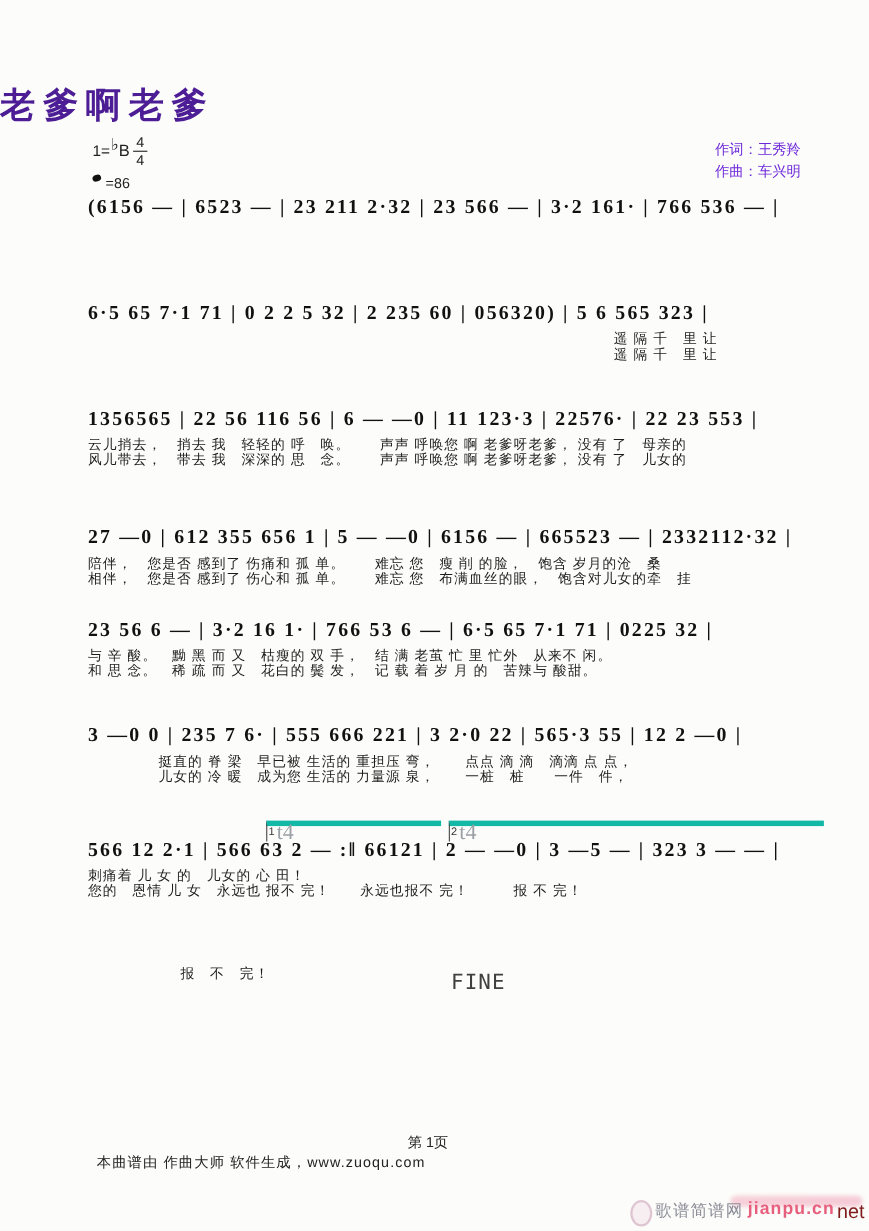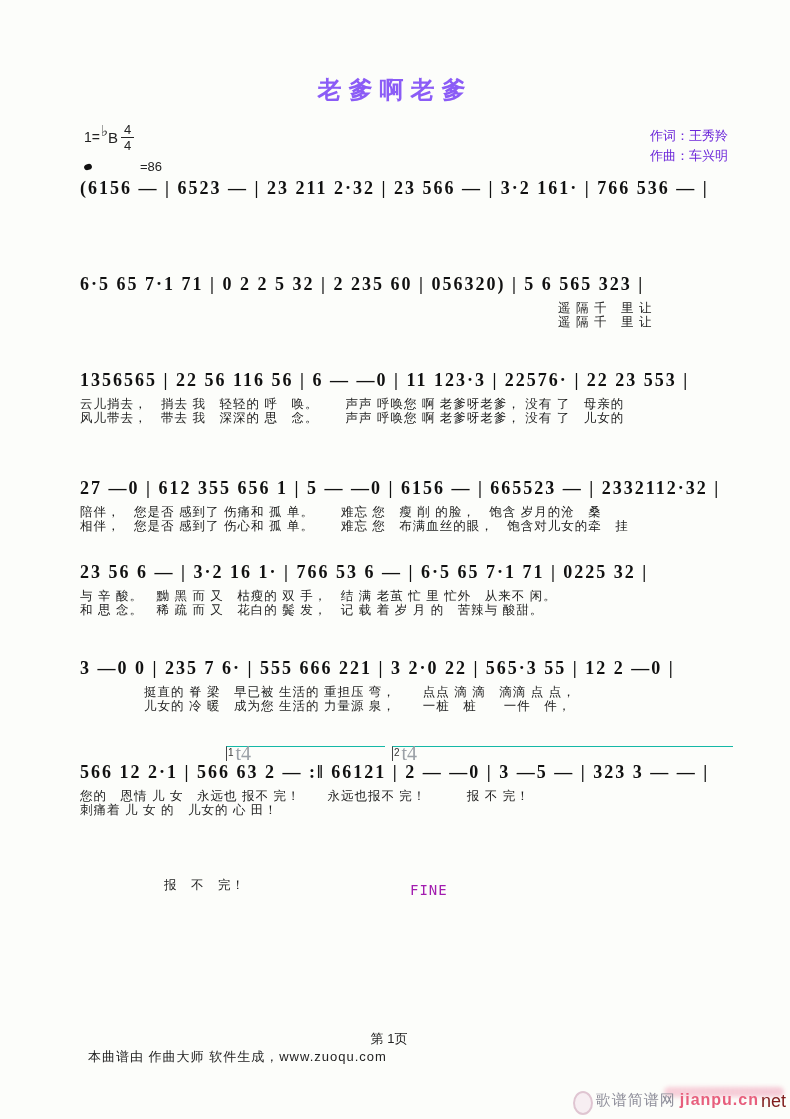--- a/index.html
+++ b/index.html
@@ -2,60 +2,60 @@
 <html><head>
 <meta charset="utf-8">
 <style>
   html,body{margin:0;padding:0;}
   body{background:#e8e8e8;font-family:"Liberation Sans",sans-serif;}
   .page{
     position:relative;width:790px;height:1119px;margin:0 auto;
     background:#fcfdfa;color:#141414;overflow:hidden;
   }
   .title{
-    position:absolute;top:74px;left:0;right:0;text-align:center;
-    font-family:"Liberation Serif",serif;font-size:24px;font-weight:bold;
-    letter-spacing:7px;color:#8b5cf6;
+    position:absolute;top:74px;left:0;right:0;
+    font-family:"Liberation Serif",serif;font-size:32px;font-weight:bold;
+    letter-spacing:7px;color:#4c1d95;
   }
   
   .meta-left{position:absolute;left:84px;top:122px;font-size:14px;color:#222;}
   .key-row{display:flex;align-items:center;height:30px;}
   .key-base{font-size:14px;}
   .flat{font-size:15px;position:relative;top:-6px;margin-left:1px;}
   .key-note{font-size:15px;margin-right:3px;}
   .frac{display:inline-flex;flex-direction:column;align-items:center;line-height:1;font-size:13px;}
   .frac .bar{width:13px;height:1px;background:#222;margin:1px 0;}
-  .tempo-row{display:flex;align-items:center;margin-top:7px;gap:44px;}
+  .tempo-row{display:flex;align-items:flex-start;margin-top:7px;}
   .note-head{width:8px;height:6px;background:#111;border-radius:50%;transform:rotate(-20deg);margin-right:4px;}
   .tempo-text{font-size:13px;}
   .meta-right{position:absolute;right:62px;top:126px;text-align:left;font-size:13px;color:#6d28d9;line-height:20px;}
   
   .system{position:absolute;left:80px;width:660px;}
   .notation{
     font-family:"Liberation Serif",serif;font-weight:bold;font-size:18px;
     letter-spacing:2px;white-space:nowrap;color:#111;
   }
   .lyric{
     font-size:12.5px;color:#1c1c1c;line-height:14px;white-space:nowrap;
     letter-spacing:1px;
   }
   .lyrics-block{margin-top:6px;}
   
   .volta{
     position:absolute;top:-16px;height:14px;
-    border-top:1px solid #14b8a6;border-left:1px solid #444;
+    border-top:5px solid #14b8a6;border-left:1px solid #444;margin-left:16px;
   }
   .volta .vnum{font-size:10px;vertical-align:top;margin-left:1px;color:#333;}
   .volta .vmark{
     font-family:"Liberation Serif",serif;font-size:20px;color:#9aa0a6;
     margin-left:2px;vertical-align:top;line-height:12px;
   }
   .fine{
     position:absolute;font-family:"DejaVu Sans Mono",monospace;
-    font-size:14px;color:#a21caf;letter-spacing:1px;
+    font-size:19px;color:#404040;letter-spacing:1px;
   }
   
   .page-num{position:absolute;left:0;right:12px;top:1030px;text-align:center;font-size:13px;color:#222;}
   .credit{position:absolute;left:88px;top:1048px;font-size:13px;color:#222;letter-spacing:1px;}
   
   .watermark{position:absolute;right:4px;bottom:4px;display:flex;align-items:flex-start;}
   .wm-blur{
     position:absolute;right:6px;bottom:22px;width:120px;height:10px;border-radius:5px;
     background:linear-gradient(90deg,rgba(244,170,190,.55),rgba(236,140,170,.45));
     filter:blur(2px);
@@ -143,22 +143,22 @@
 
   <div class="system" style="top:762px;">
     <div class="volta" style="left:146px;width:158px;">
       <span class="vnum">1</span><span class="vmark">t4</span>
     </div>
     <div class="volta" style="left:312px;width:340px;">
       <span class="vnum">2</span><span class="vmark">t4</span>
     </div>
     <div class="notation">566 12 2·1 | 566 63 2 — :‖ 66121 | 2 — —0 | 3 —5 — | 323 3 — — |</div>
     <div class="lyrics-block">
+      <div class="lyric">刺痛着 儿 女 的　儿女的 心 田！</div>
       <div class="lyric">您的　恩情 儿 女　永远也 报不 完！　　永远也报不 完！　　　报 不 完！</div>
-      <div class="lyric">刺痛着 儿 女 的　儿女的 心 田！</div>
     </div>
   </div>
 
   <div class="system" style="top:856px;">
     <div class="fine" style="left:330px;top:26px;">FINE</div>
     <div class="lyrics-block" style="padding-left:84px;margin-top:22px;">
       <div class="lyric">报　不　完！</div>
     </div>
   </div>
 

